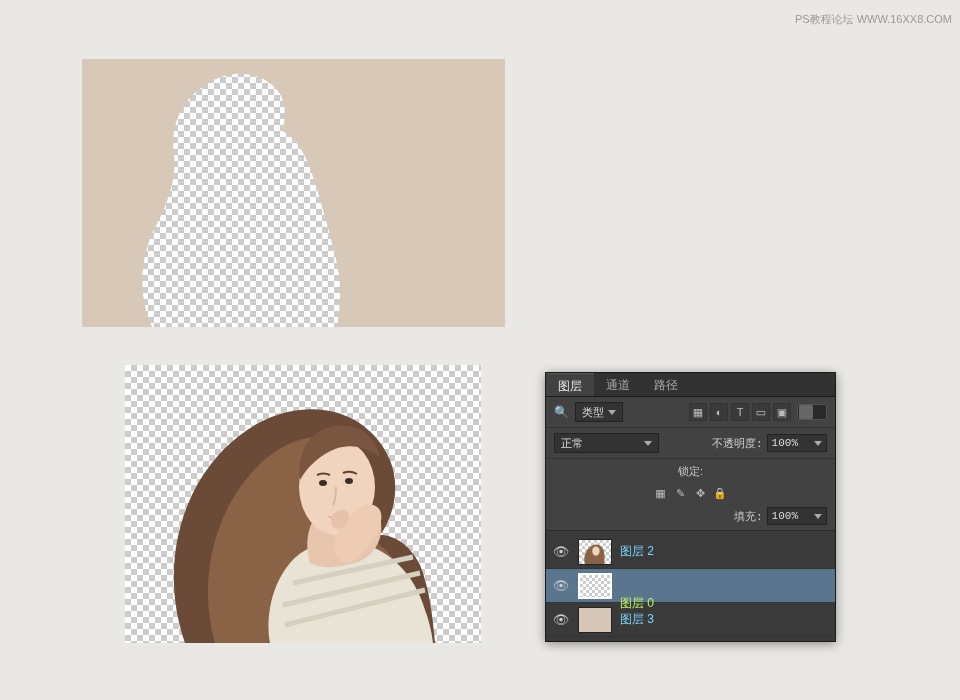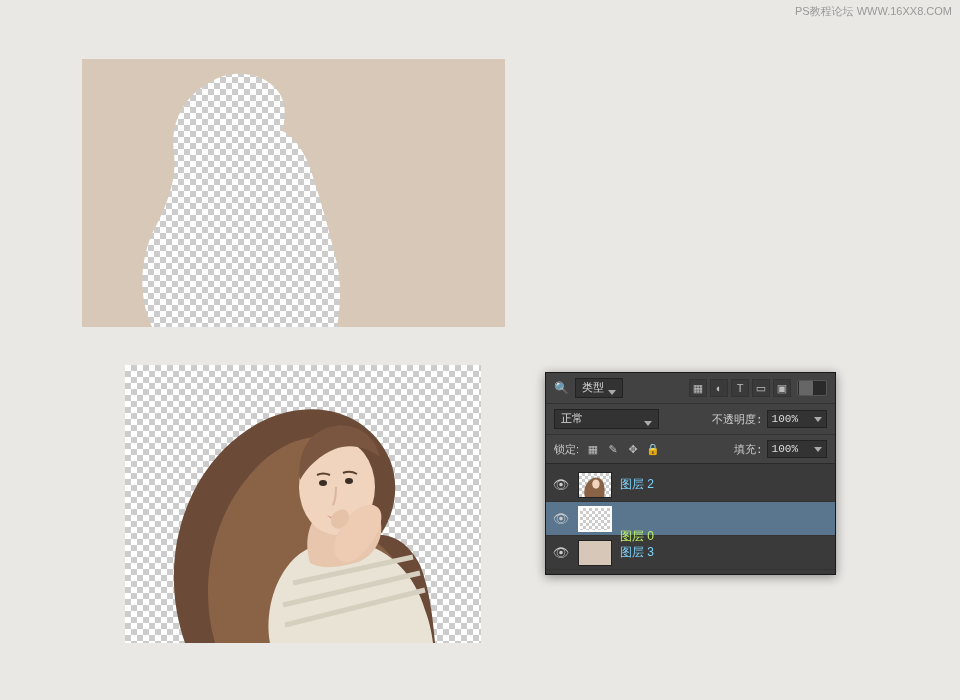--- a/index.html
+++ b/index.html
@@ -6,21 +6,21 @@
 body {
   width: 960px;
   height: 700px;
   background: #eae8e5;
   font-family: "Microsoft YaHei", Arial, sans-serif;
   position: relative;
   overflow: hidden;
 }
 .watermark {
   position: absolute;
-  top: 4px;
+  top: 12px;
   right: 8px;
   font-size: 11px;
   color: #999;
   font-family: Arial, sans-serif;
 }
 
 
 .preview {
   position: absolute;
   overflow: hidden;
@@ -99,21 +99,21 @@
 .panel-row {
   display: flex;
   align-items: center;
   padding: 5px 8px;
   gap: 6px;
   border-bottom: 1px solid #333;
 }
 
 .panel-select {
   display: flex;
-  align-items: flex-end;
+  align-items: center;
   background: #333;
   border: 1px solid #222;
   padding: 2px 6px;
   height: 20px;
   gap: 4px;
 }
 .panel-select .label { color: #ddd; font-size: 11px; }
 .chevron-down {
   width: 0; height: 0;
   border-left: 4px solid transparent;
@@ -170,20 +170,21 @@
   padding: 1px 4px; height: 18px; gap: 16px;
   font-size: 11px;
 }
 
 .lock-row {
   display: flex;
   align-items: center;
   padding: 5px 8px;
   gap: 6px;
   border-bottom: 1px solid #2a2a2a;
+  flex-direction: column;
 }
 .lock-row .lbl { font-size: 11px; color: #ccc; }
 .lock-icons { display: flex; gap: 4px; }
 .lock-icons span {
   width: 16px; height: 16px;
   display: flex; align-items: center; justify-content: center;
   font-size: 11px; color: #bbb;
 }
 
 .layer-list { padding: 4px 0; background: #3a3a3a; }
@@ -283,20 +284,25 @@
       <path fill="#c77a72" d="M 202 150 Q 210 156 218 150 Q 212 160 202 150 Z"></path>
 
       <path fill="#edccb3" d="M 218 160 C 224 150 232 142 242 140 C 252 138 258 145 256 156 C 254 168 246 180 236 190 C 228 198 218 200 212 192 C 206 184 210 172 218 160 Z"></path>
       <path fill="#e6c2a8" d="M 206 152 C 210 146 217 142 222 146 C 226 150 224 158 218 162 C 214 165 208 164 206 158 Z"></path>
     </svg>
   </div>
 </div>
 
 <div class="layers-panel">
 
+  <div class="panel-tabs">
+    <div class="panel-tab active">图层</div>
+    <div class="panel-tab">通道</div>
+    <div class="panel-tab">路径</div>
+  </div>
 
   <div class="panel-row">
     <span style="color:#bbb;font-size:12px;">🔍</span>
     <div class="panel-select">
       <span class="label">类型</span>
       <span class="chevron-down"></span>
     </div>
     <div class="filter-icons">
       <div class="ico">▦</div>
       <div class="ico">◐</div>

